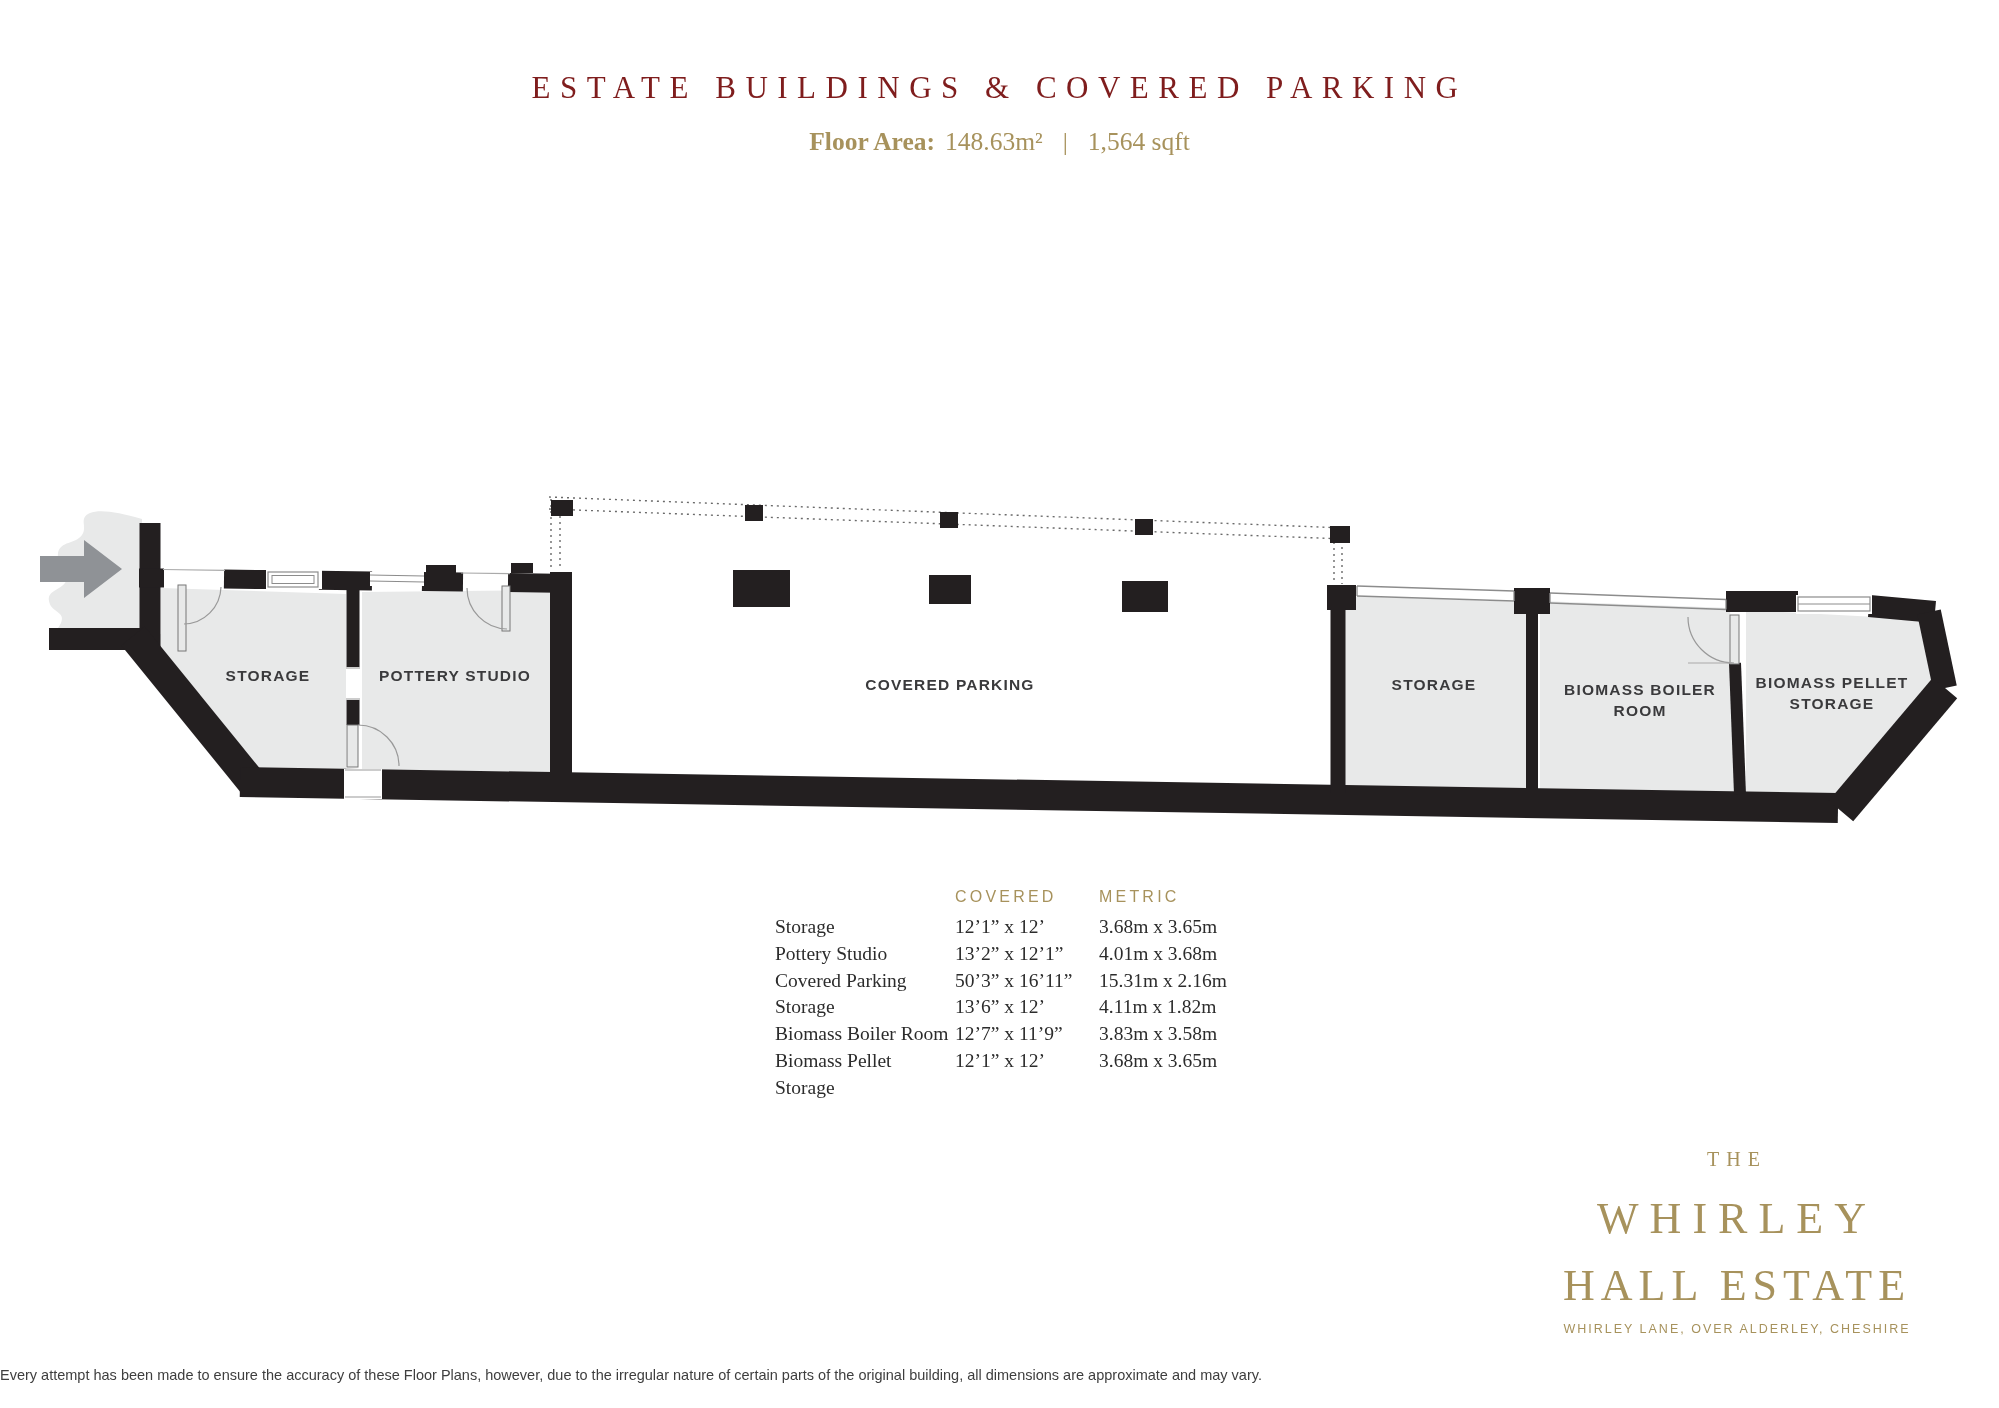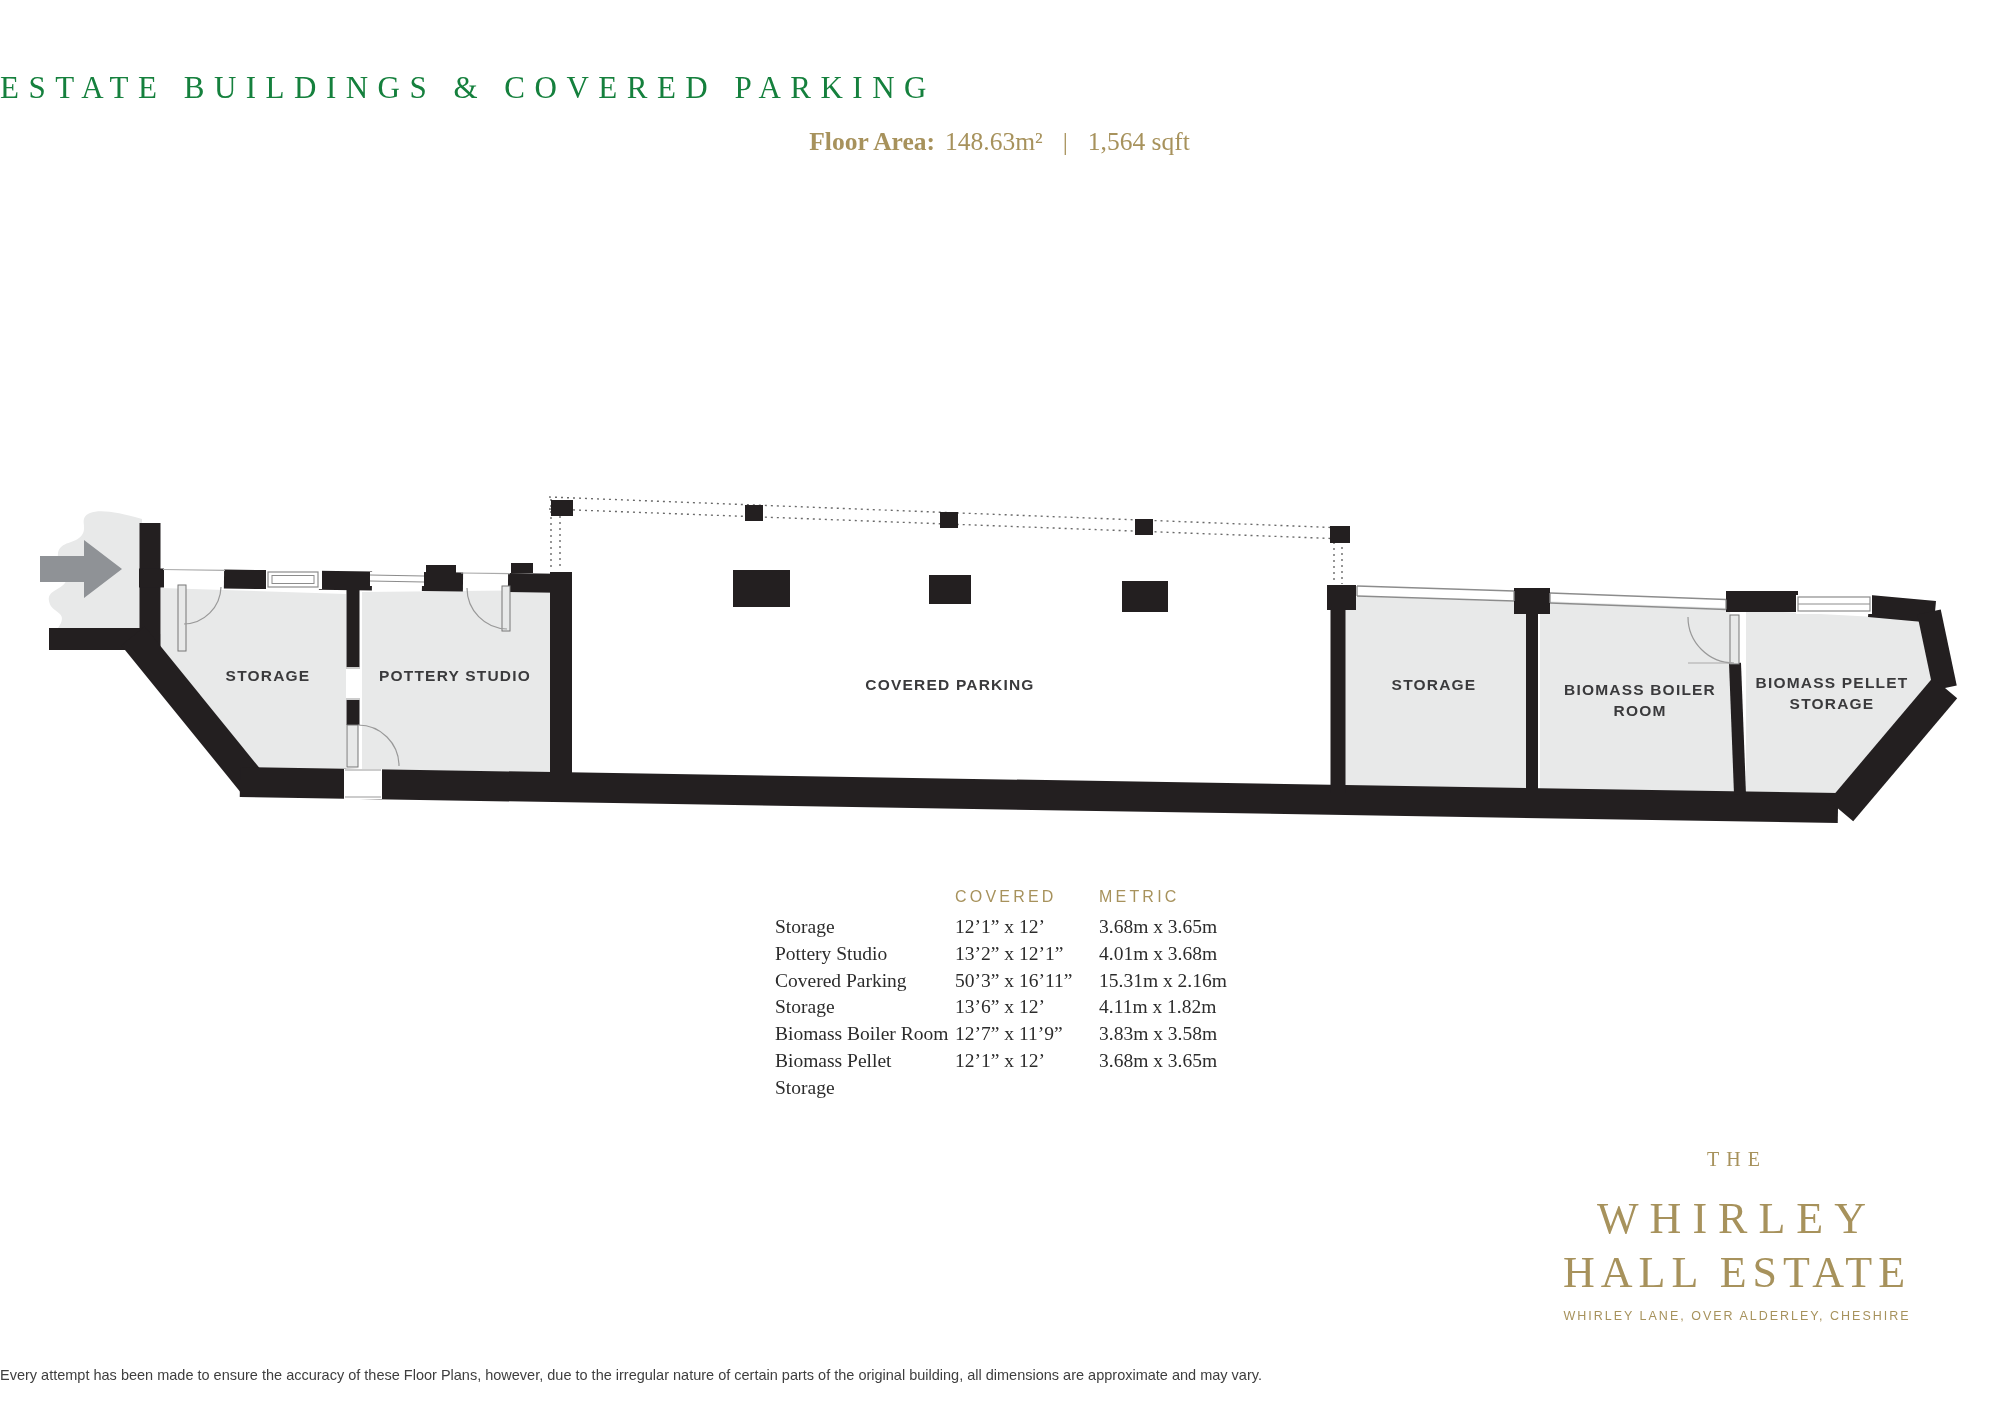--- a/index.html
+++ b/index.html
@@ -1,40 +1,40 @@
 <!DOCTYPE html>
 <html><head>
 <meta charset="utf-8">
 <style>
   html,body{margin:0;padding:0;background:#ffffff;}
   #canvas{position:relative;width:1999px;height:1408px;background:#ffffff;overflow:hidden;
           font-family:"Liberation Serif", serif;}
   .abs{position:absolute;}
   
-  .title{left:0;right:0;top:70px;text-align:left;font-size:31px;letter-spacing:9.5px;
-         color:#15803d;font-weight:400;}
+  .title{left:0;right:0;top:70px;text-align:center;font-size:31px;letter-spacing:9.5px;
+         color:#7f1d1d;font-weight:400;}
   .floorarea{left:0;right:0;top:127px;text-align:center;font-size:25.5px;color:#a7925c;}
   .floorarea .fa-label{font-weight:700;margin-right:10px;}
   .floorarea .fa-sep{margin:0 20px;font-weight:300;}
   
   #plan{left:0;top:0;}
   .room-label{font-family:"Liberation Sans", sans-serif;font-size:15.5px;font-weight:700;
               letter-spacing:1.2px;fill:#3a3a3c;text-anchor:middle;}
   
   .dims{left:775px;top:888px;}
   .dims .hdr{display:grid;grid-template-columns:180px 144px 170px;
              font-family:"Liberation Sans", sans-serif;font-size:16px;letter-spacing:3.2px;
              color:#a7925c;margin-bottom:8px;}
   .dims .row{display:grid;grid-template-columns:180px 144px 170px;
              font-size:19.5px;line-height:26.8px;color:#2c2c2c;}
   
   .brand{left:1490px;top:1148px;width:494px;text-align:center;color:#a7925c;}
   .brand .b-the{font-size:20px;letter-spacing:7px;}
   .brand .b-line1{font-size:44px;letter-spacing:11px;margin-top:22px;}
-  .brand .b-line2{font-size:44px;letter-spacing:6px;margin-top:3px;}
+  .brand .b-line2{font-size:44px;letter-spacing:6px;margin-top:16px;}
   .brand .b-addr{font-family:"Liberation Sans", sans-serif;font-size:12.5px;
                  letter-spacing:2px;margin-top:11px;}
   
   .disclaimer{left:0;right:0;top:1367px;
               font-family:"Liberation Sans", sans-serif;font-size:14.5px;color:#3e3e3e;}
 </style>
 </head>
 <body>
 
 <div id="canvas">

